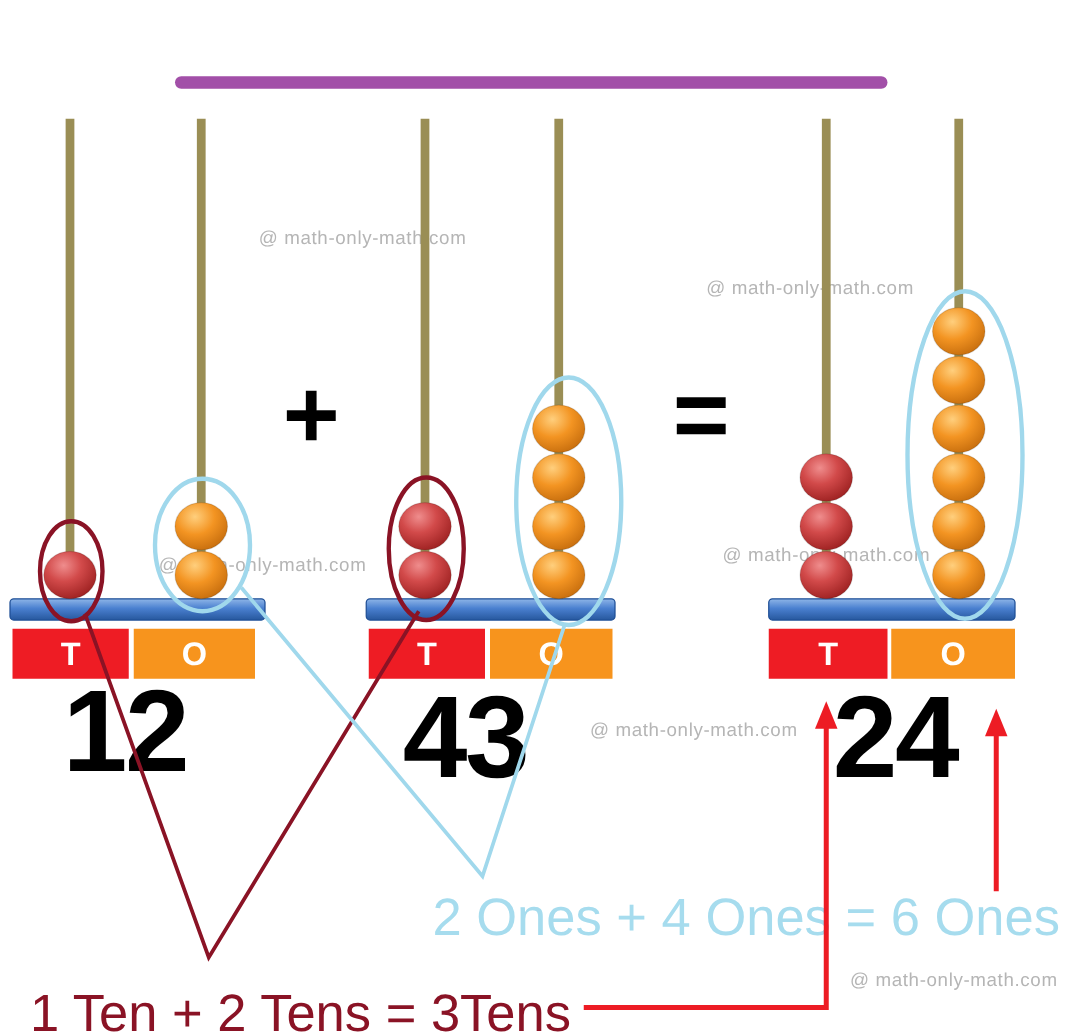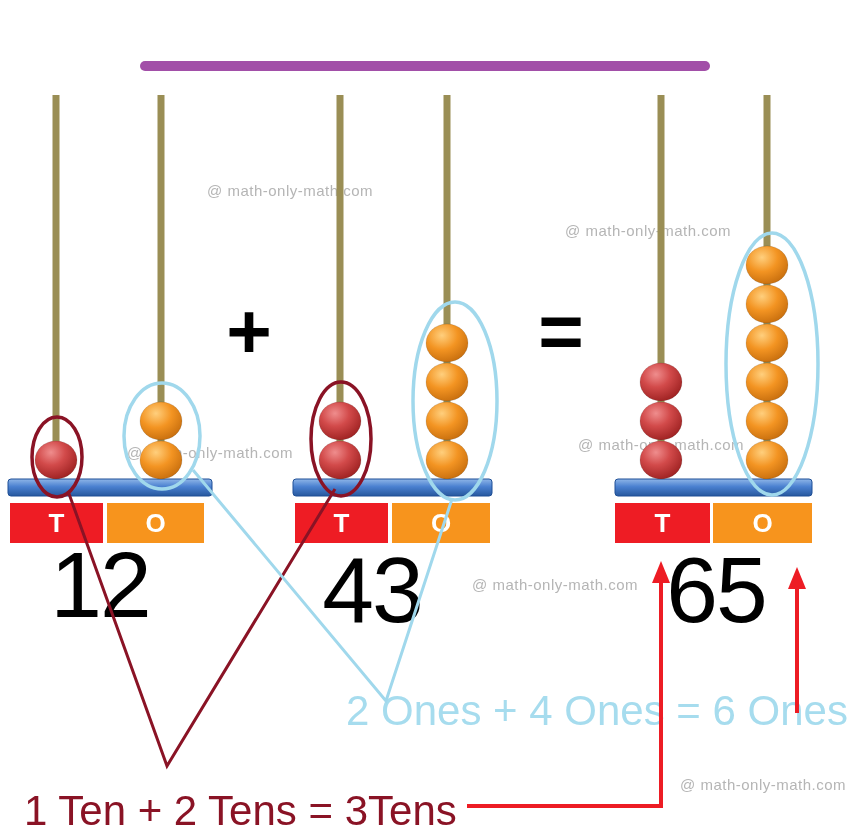--- a/index.html
+++ b/index.html
@@ -47,28 +47,28 @@
     position:absolute;top:503px;height:40px;
     display:flex;align-items:center;justify-content:center;
     color:#fff;font-weight:bold;font-size:26px;line-height:1;
   }
   .colbox.t{background:var(--tens-box);}
   .colbox.o{background:var(--ones-box);}
 
   
   .abacus-value{
     position:absolute;transform:translate(-50%,-50%);
-    font-size:93px;color:#000;line-height:1;font-weight:400;
+    font-size:93px;color:#000;line-height:1;font-weight:700;
     letter-spacing:-2px;
   }
 
   
   .eq{position:absolute;font-size:42px;line-height:1;white-space:nowrap;}
   .eq.tens{left:24px;top:790px;color:var(--maroon);}
-  .eq.ones{left:346px;top:690px;color:var(--lightblue);}
+  .eq.ones{left:346px;top:713px;color:var(--lightblue);}
 
   
   .wm{
     position:absolute;font-size:15px;color:var(--wm);white-space:nowrap;
     text-shadow:1px 1px 0 rgba(255,255,255,0.8);letter-spacing:0.5px;
   }
 
   
   svg.overlay{position:absolute;left:0;top:0;pointer-events:none;}
   .layer-under{z-index:1;}
@@ -144,21 +144,21 @@
     <div class="colbox t" style="left:10px;width:93px;">T</div>
     <div class="colbox o" style="left:107px;width:97px;">O</div>
     <div class="abacus-value" style="left:100px;top:585px;">12</div>
 
     <div class="colbox t" style="left:295px;width:93px;">T</div>
     <div class="colbox o" style="left:392px;width:98px;">O</div>
     <div class="abacus-value" style="left:372px;top:590px;">43</div>
 
     <div class="colbox t" style="left:615px;width:95px;">T</div>
     <div class="colbox o" style="left:713px;width:99px;">O</div>
-    <div class="abacus-value" style="left:716px;top:590px;">65</div>
+    <div class="abacus-value" style="left:716px;top:590px;">24</div>
 
     <div class="eq tens">1 Ten + 2 Tens = 3Tens</div>
     <div class="eq ones">2 Ones + 4 Ones = 6 Ones</div>
 
     <div class="wm" style="left:207px;top:182px;">@ math-only-math.com</div>
     <div class="wm" style="left:565px;top:222px;">@ math-only-math.com</div>
     <div class="wm" style="left:127px;top:444px;">@ math-only-math.com</div>
     <div class="wm" style="left:578px;top:436px;">@ math-only-math.com</div>
     <div class="wm" style="left:472px;top:576px;">@ math-only-math.com</div>
     <div class="wm" style="left:680px;top:776px;">@ math-only-math.com</div>

